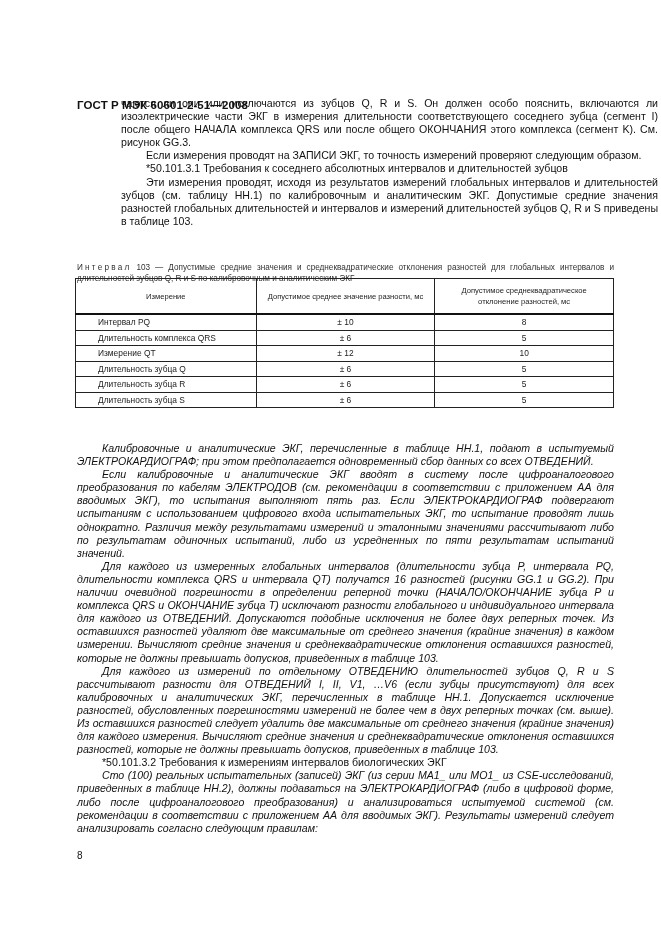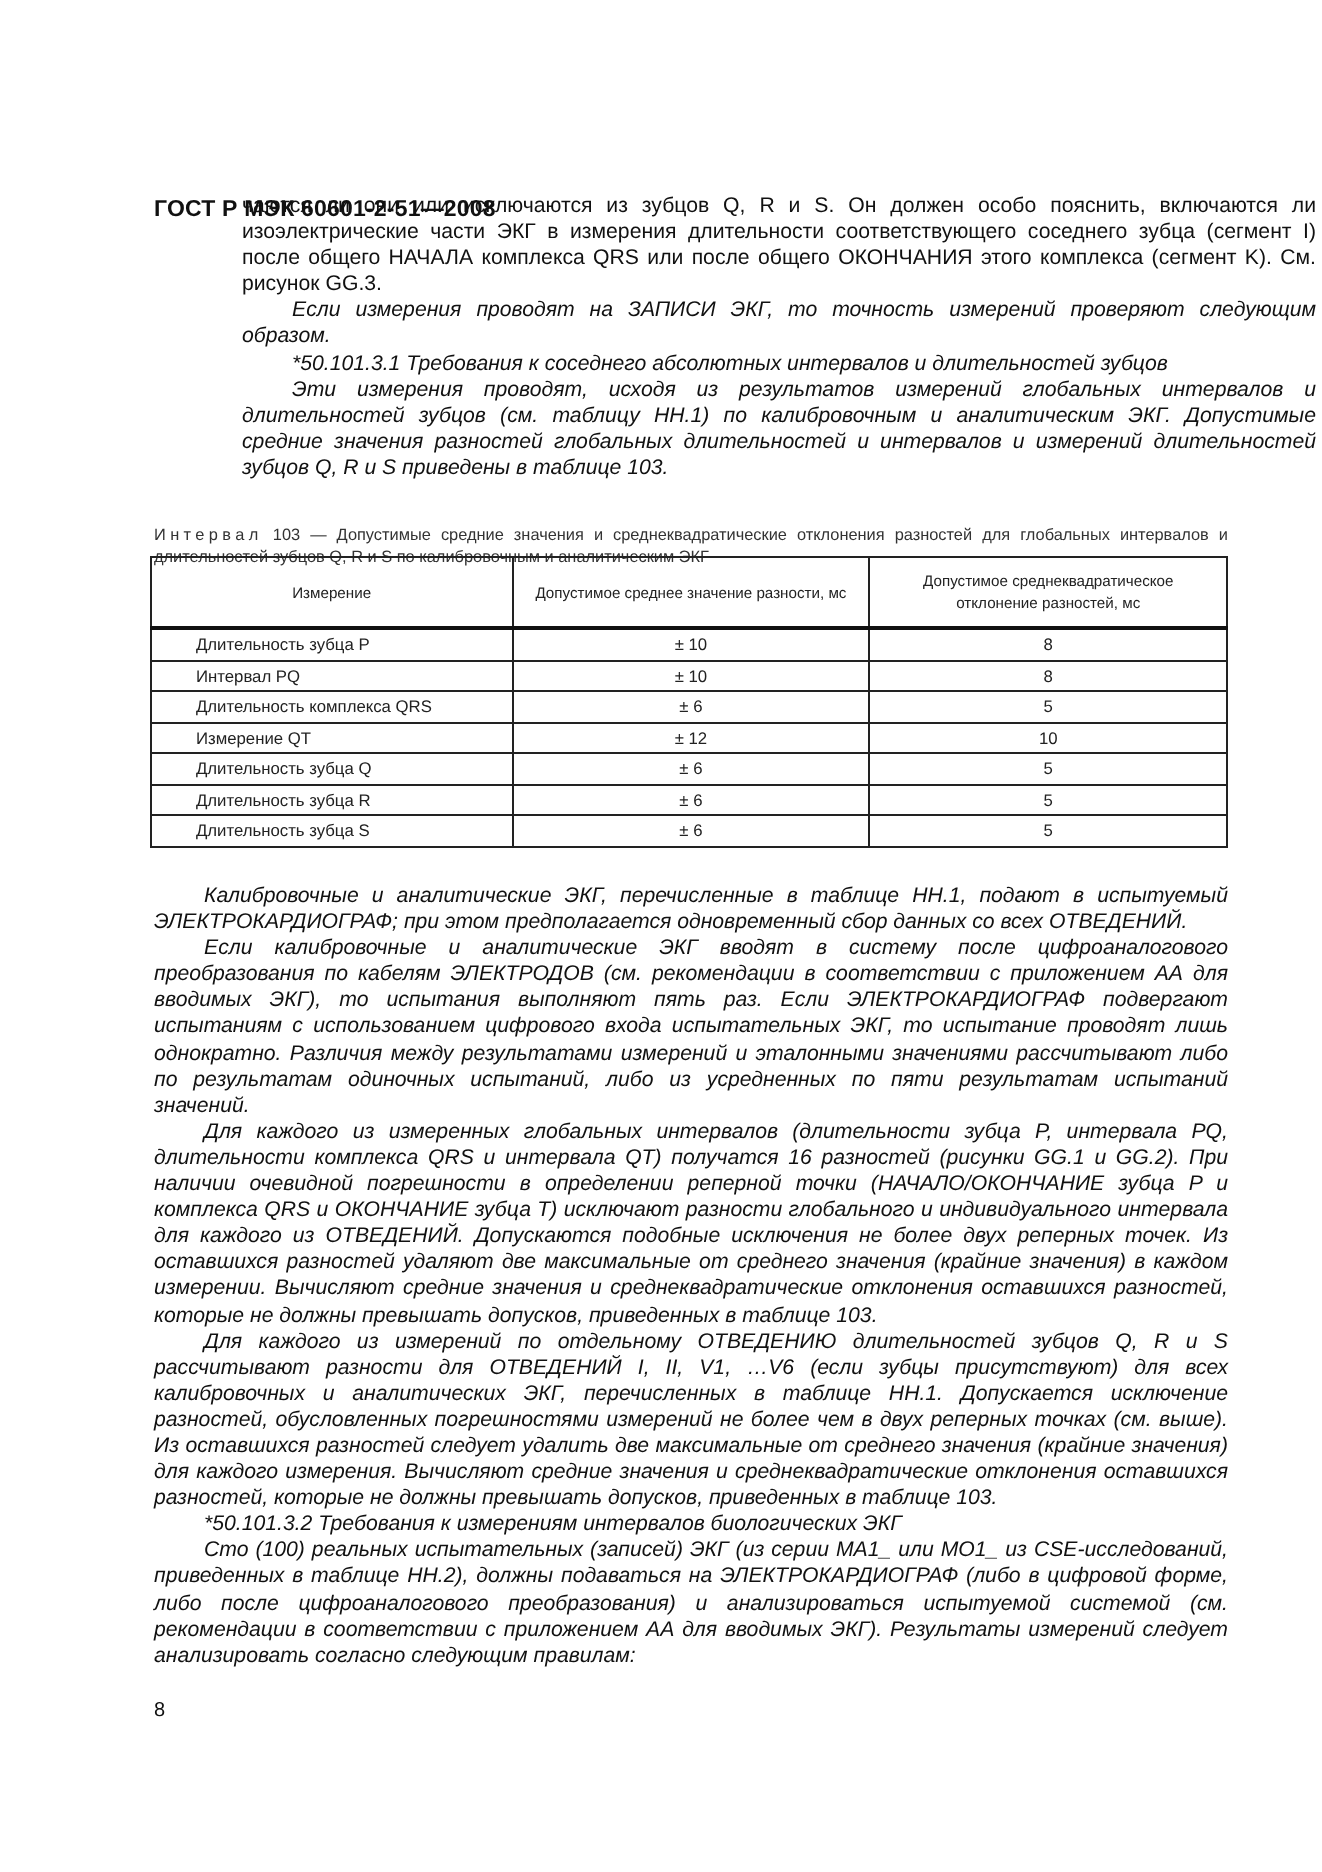--- a/index.html
+++ b/index.html
@@ -9,21 +9,21 @@
     }
     .header {
       position: absolute; left: 77px; top: 67px;
       font-weight: bold; font-size: 11.5px; letter-spacing: 0.1px; margin-top: 32px;
     }
     .text {
       position: absolute; left: 77px; width: 537px;
       font-size: 10.6px; line-height: 13.1px; text-align: justify;
     }
     .text p { margin: 0; }
-    .ind { text-indent: 25px; font-style: italic; }
+    .ind { text-indent: 25px; }
     .it { font-style: italic; }
     .caption {
       position: absolute; left: 77px; top: 262px; width: 537px;
       font-size: 8.2px; line-height: 11px; color: #333; text-align: justify;
     }
     .caption .sp { letter-spacing: 2.2px; }
     table {
       position: absolute; left: 75px; top: 278px; width: 539px;
       border-collapse: collapse; font-size: 8.4px; color: #222;
     }
@@ -58,25 +58,20 @@
     </colgroup>
   <thead>
     <tr>
       <th>Измерение</th>
       <th>Допустимое среднее значение разности, мс</th>
       <th>Допустимое среднеквадратическое отклонение разностей, мс</th>
     </tr>
   </thead>
   <tbody>
     <tr>
-        <td class="l">Длительность зубца P</td>
-        <td class="c">± 10</td>
-        <td class="c">8</td>
-      </tr>
-    <tr>
         <td class="l">Интервал PQ</td>
         <td class="c">± 10</td>
         <td class="c">8</td>
       </tr>
     <tr>
         <td class="l">Длительность комплекса QRS</td>
         <td class="c">± 6</td>
         <td class="c">5</td>
       </tr>
     <tr>

